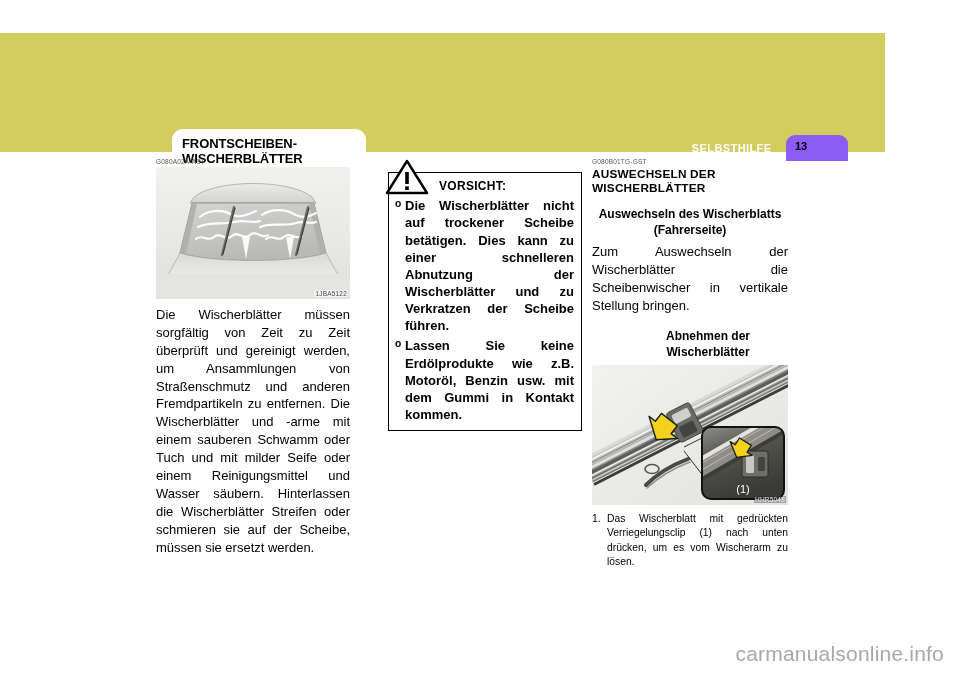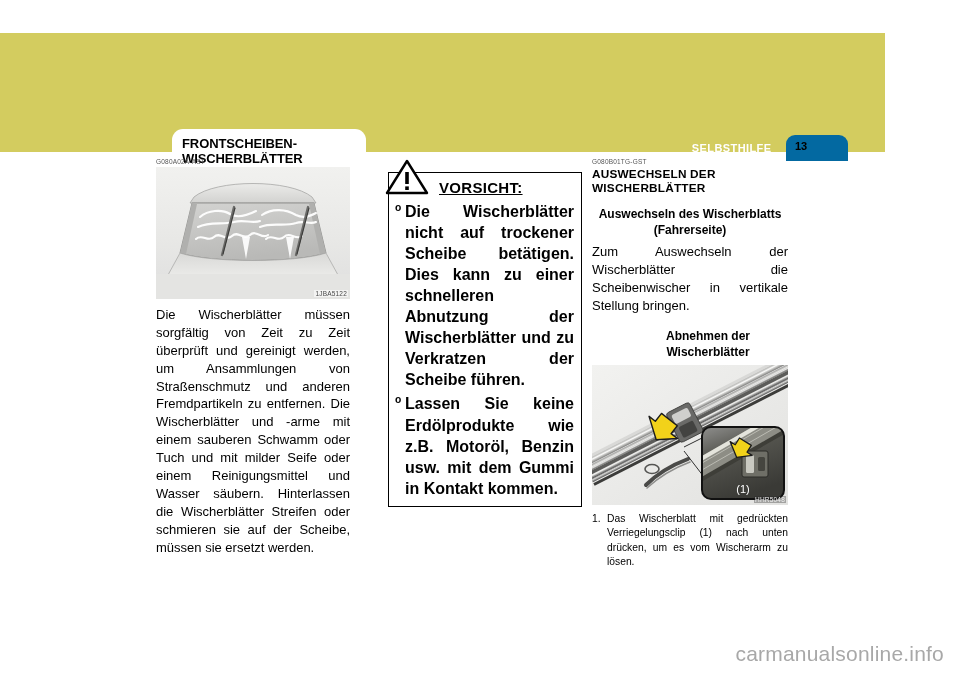--- a/index.html
+++ b/index.html
@@ -45,21 +45,21 @@
     line-height: 1;
   }
 
   
   #page-tab {
     position: absolute;
     left: 786px;
     top: 135px;
     width: 62px;
     height: 26px;
-    background: #0369a1;
+    background: #8b5cf6;
     border-top-left-radius: 9px;
     border-top-right-radius: 9px;
   }
   #page-tab .page-num {
     position: absolute;
     left: 9px;
     top: 5px;
     font-size: 11px;
     font-weight: bold;
     color: #000000;
@@ -160,42 +160,41 @@
     margin-top: 14px;
   }
   #warn-tri {
     position: absolute;
     left: -4px;
     top: -15px;
     width: 44px;
     height: 38px;
   }
   #warn-head {
-    font-size: 15px;
+    font-size: 12px;
     font-weight: bold;
     letter-spacing: 0.3px;
     margin: 0 0 4px 44px;
     line-height: 1.1;
-    text-decoration: underline;
   }
   .warn-item {
     display: flex;
     align-items: flex-start;
     margin-top: 3px;
   }
   .warn-bullet {
     flex: 0 0 auto;
     width: 10px;
     font-size: 10.3px;
     font-weight: bold;
     line-height: 1.32;
   }
   .warn-text {
     flex: 1 1 auto;
-    font-size: 16px;
+    font-size: 13px;
     font-weight: bold;
     line-height: 1.32;
     text-align: justify;
   }
 
   
   .step {
     display: flex;
     align-items: flex-start;
     margin-top: 2px;

